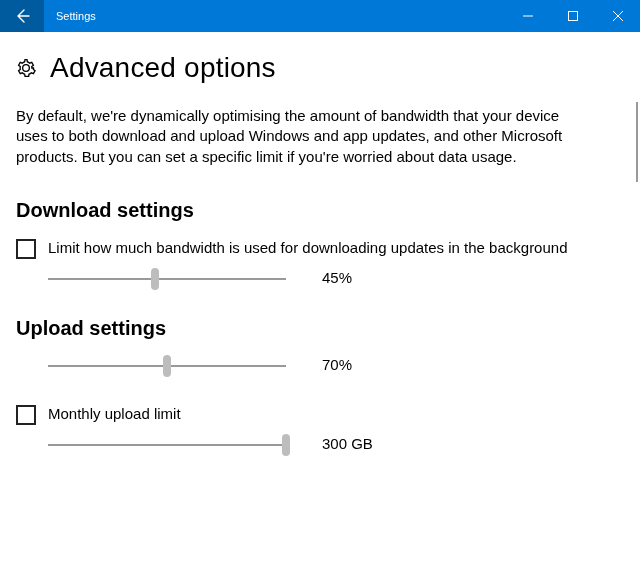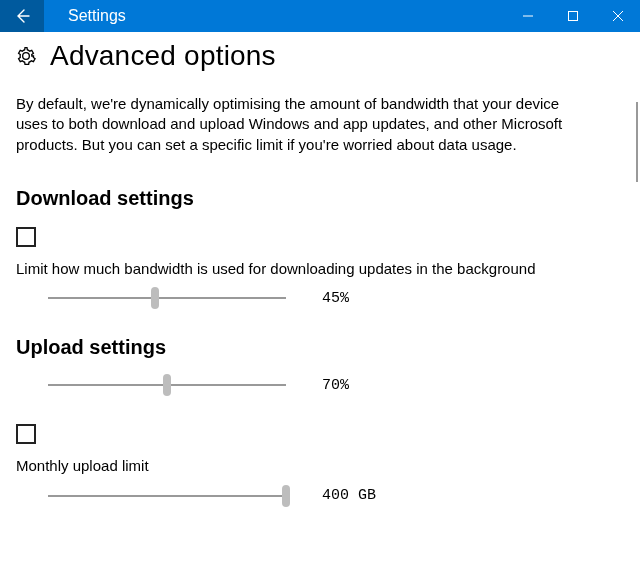--- a/index.html
+++ b/index.html
@@ -22,35 +22,35 @@
   .back-btn {
     width: 44px;
     height: 32px;
     display: flex;
     align-items: center;
     justify-content: center;
     background: #005a9e;
   }
   .back-btn svg { width: 16px; height: 16px; }
   .title-text {
-    font-size: 16px;
-    padding-left: 24px;
+    font-size: 11px;
+    padding-left: 12px;
     flex: 1;
   }
   .win-controls { display: flex; height: 32px; }
   .win-btn {
     width: 45px;
     height: 32px;
     display: flex;
     align-items: center;
     justify-content: center;
   }
   .win-btn svg { width: 10px; height: 10px; stroke: #fff; fill: none; stroke-width: 1; }
   .content {
-    padding: 8px 20px 0 16px;
+    padding: 20px 20px 0 16px;
     position: relative;
   }
   .page-header {
     display: flex;
     align-items: center;
     gap: 14px;
     margin-bottom: 22px;
   }
   .gear { width: 20px; height: 20px; }
   .page-title {
@@ -67,39 +67,37 @@
   .section-heading {
     font-size: 20px;
     font-weight: 700;
     margin-bottom: 16px;
   }
   .check-row {
     display: flex;
     align-items: flex-start;
     gap: 12px;
     margin-bottom: 10px;
-    flex-direction: column;
   }
   .checkbox {
     width: 20px;
     height: 20px;
     border: 2px solid #222;
     flex-shrink: 0;
     margin-top: 1px;
   }
   .check-label {
     font-size: 15px;
     line-height: 1.3;
     max-width: 560px;
   }
   .slider-row {
     display: flex;
-    align-items: center;
+    align-items: flex-start;
     margin: 10px 0 28px 32px;
-    font-family: Liberation Mono, monospace;
   }
   .slider {
     position: relative;
     width: 238px;
     height: 20px;
   }
   .track {
     position: absolute;
     top: 50%;
     left: 0;
@@ -204,17 +202,17 @@
     <div class="check-row">
       <div class="checkbox"></div>
       <div class="check-label">Monthly upload limit</div>
     </div>
 
     <div class="slider-row" style="margin-bottom:0">
       <div class="slider">
         <div class="track"></div>
         <div class="thumb" id="mo-thumb" style="left: 100%;"></div>
       </div>
-      <span class="slider-value">400 GB</span>
+      <span class="slider-value">300 GB</span>
     </div>
   </div>
 
 </div>
 
 </body></html>

